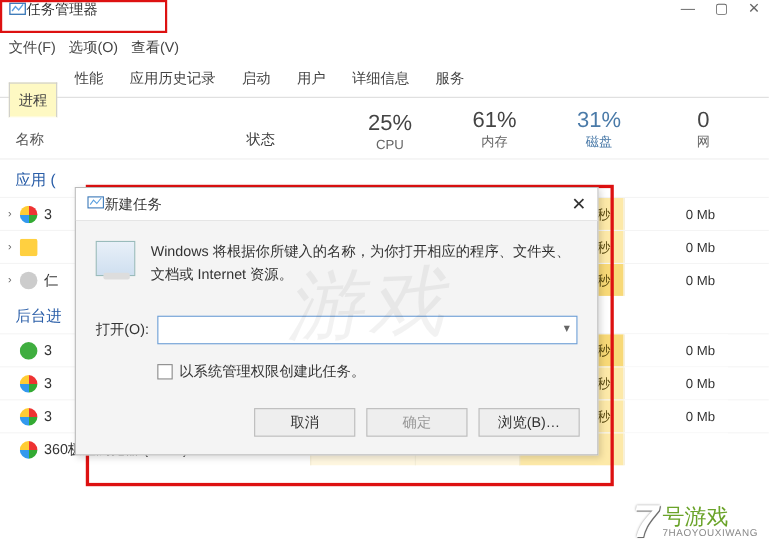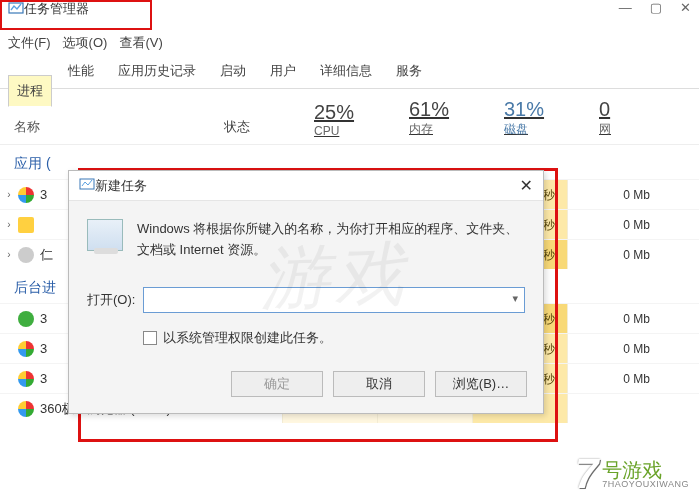--- a/index.html
+++ b/index.html
@@ -19,21 +19,21 @@
 
 
 .tabs { display: flex; border-bottom: 1px solid #ddd; padding: 0 8px; gap: 8px; font-size: 13px; }
 .tabs .tab { padding: 6px 8px; color: #444; cursor: default; }
 .tabs .tab.active { border: 1px solid #ccc; border-bottom: 1px solid #fff; background: #fef9c3; position: relative; top: 19px; }
 
 
 .colhdr { display: flex; align-items: flex-end; height: 56px; border-bottom: 1px solid #eee; }
 .colhdr .name { flex: 0 0 200px; padding: 0 14px 8px; color: #555; }
 .colhdr .status { flex: 0 0 90px; padding-bottom: 8px; color: #404040; margin-left: 24px; }
-.colhdr .metric { flex: 0 0 95px; text-align: left; padding: 0 14px 6px 0; text-decoration: underline; }
+.colhdr .metric { flex: 0 0 95px; text-align: center; padding: 0 14px 6px 0; }
 .colhdr .metric .pct { font-size: 20px; color: #444; }
 .colhdr .metric .lbl { font-size: 12px; color: #666; }
 .colhdr .metric.disk .pct, .colhdr .metric.disk .lbl { color: #4a7aa8; }
 
 
 .list { }
 .section-hdr { padding: 10px 14px 6px; color: #2a5ea8; font-size: 14px; }
 .row { display: flex; align-items: center; height: 30px; border-top: 1px solid #f4f4f4; }
 .row .exp { width: 18px; text-align: center; color: #666; font-size: 10px; }
 .row .picon { width: 16px; height: 16px; border-radius: 50%; margin-right: 6px; }
@@ -252,22 +252,22 @@
       <div class="combo">
         <span class="arrow">▾</span>
       </div>
     </div>
     <div class="dlg-row3">
       <div class="chk"></div>
       <span>以系统管理权限创建此任务。</span>
     </div>
   </div>
   <div class="dlg-btns">
+    <div class="btn">取消</div>
     <div class="btn disabled">确定</div>
-    <div class="btn">取消</div>
     <div class="btn">浏览(B)…</div>
   </div>
 </div>
 
 <div class="wm1">游戏</div>
 <div class="wm2">
   <span class="num">7</span>
   <div class="txt">
     <span class="cn">号游戏</span>
     <span class="py">7HAOYOUXIWANG</span>

